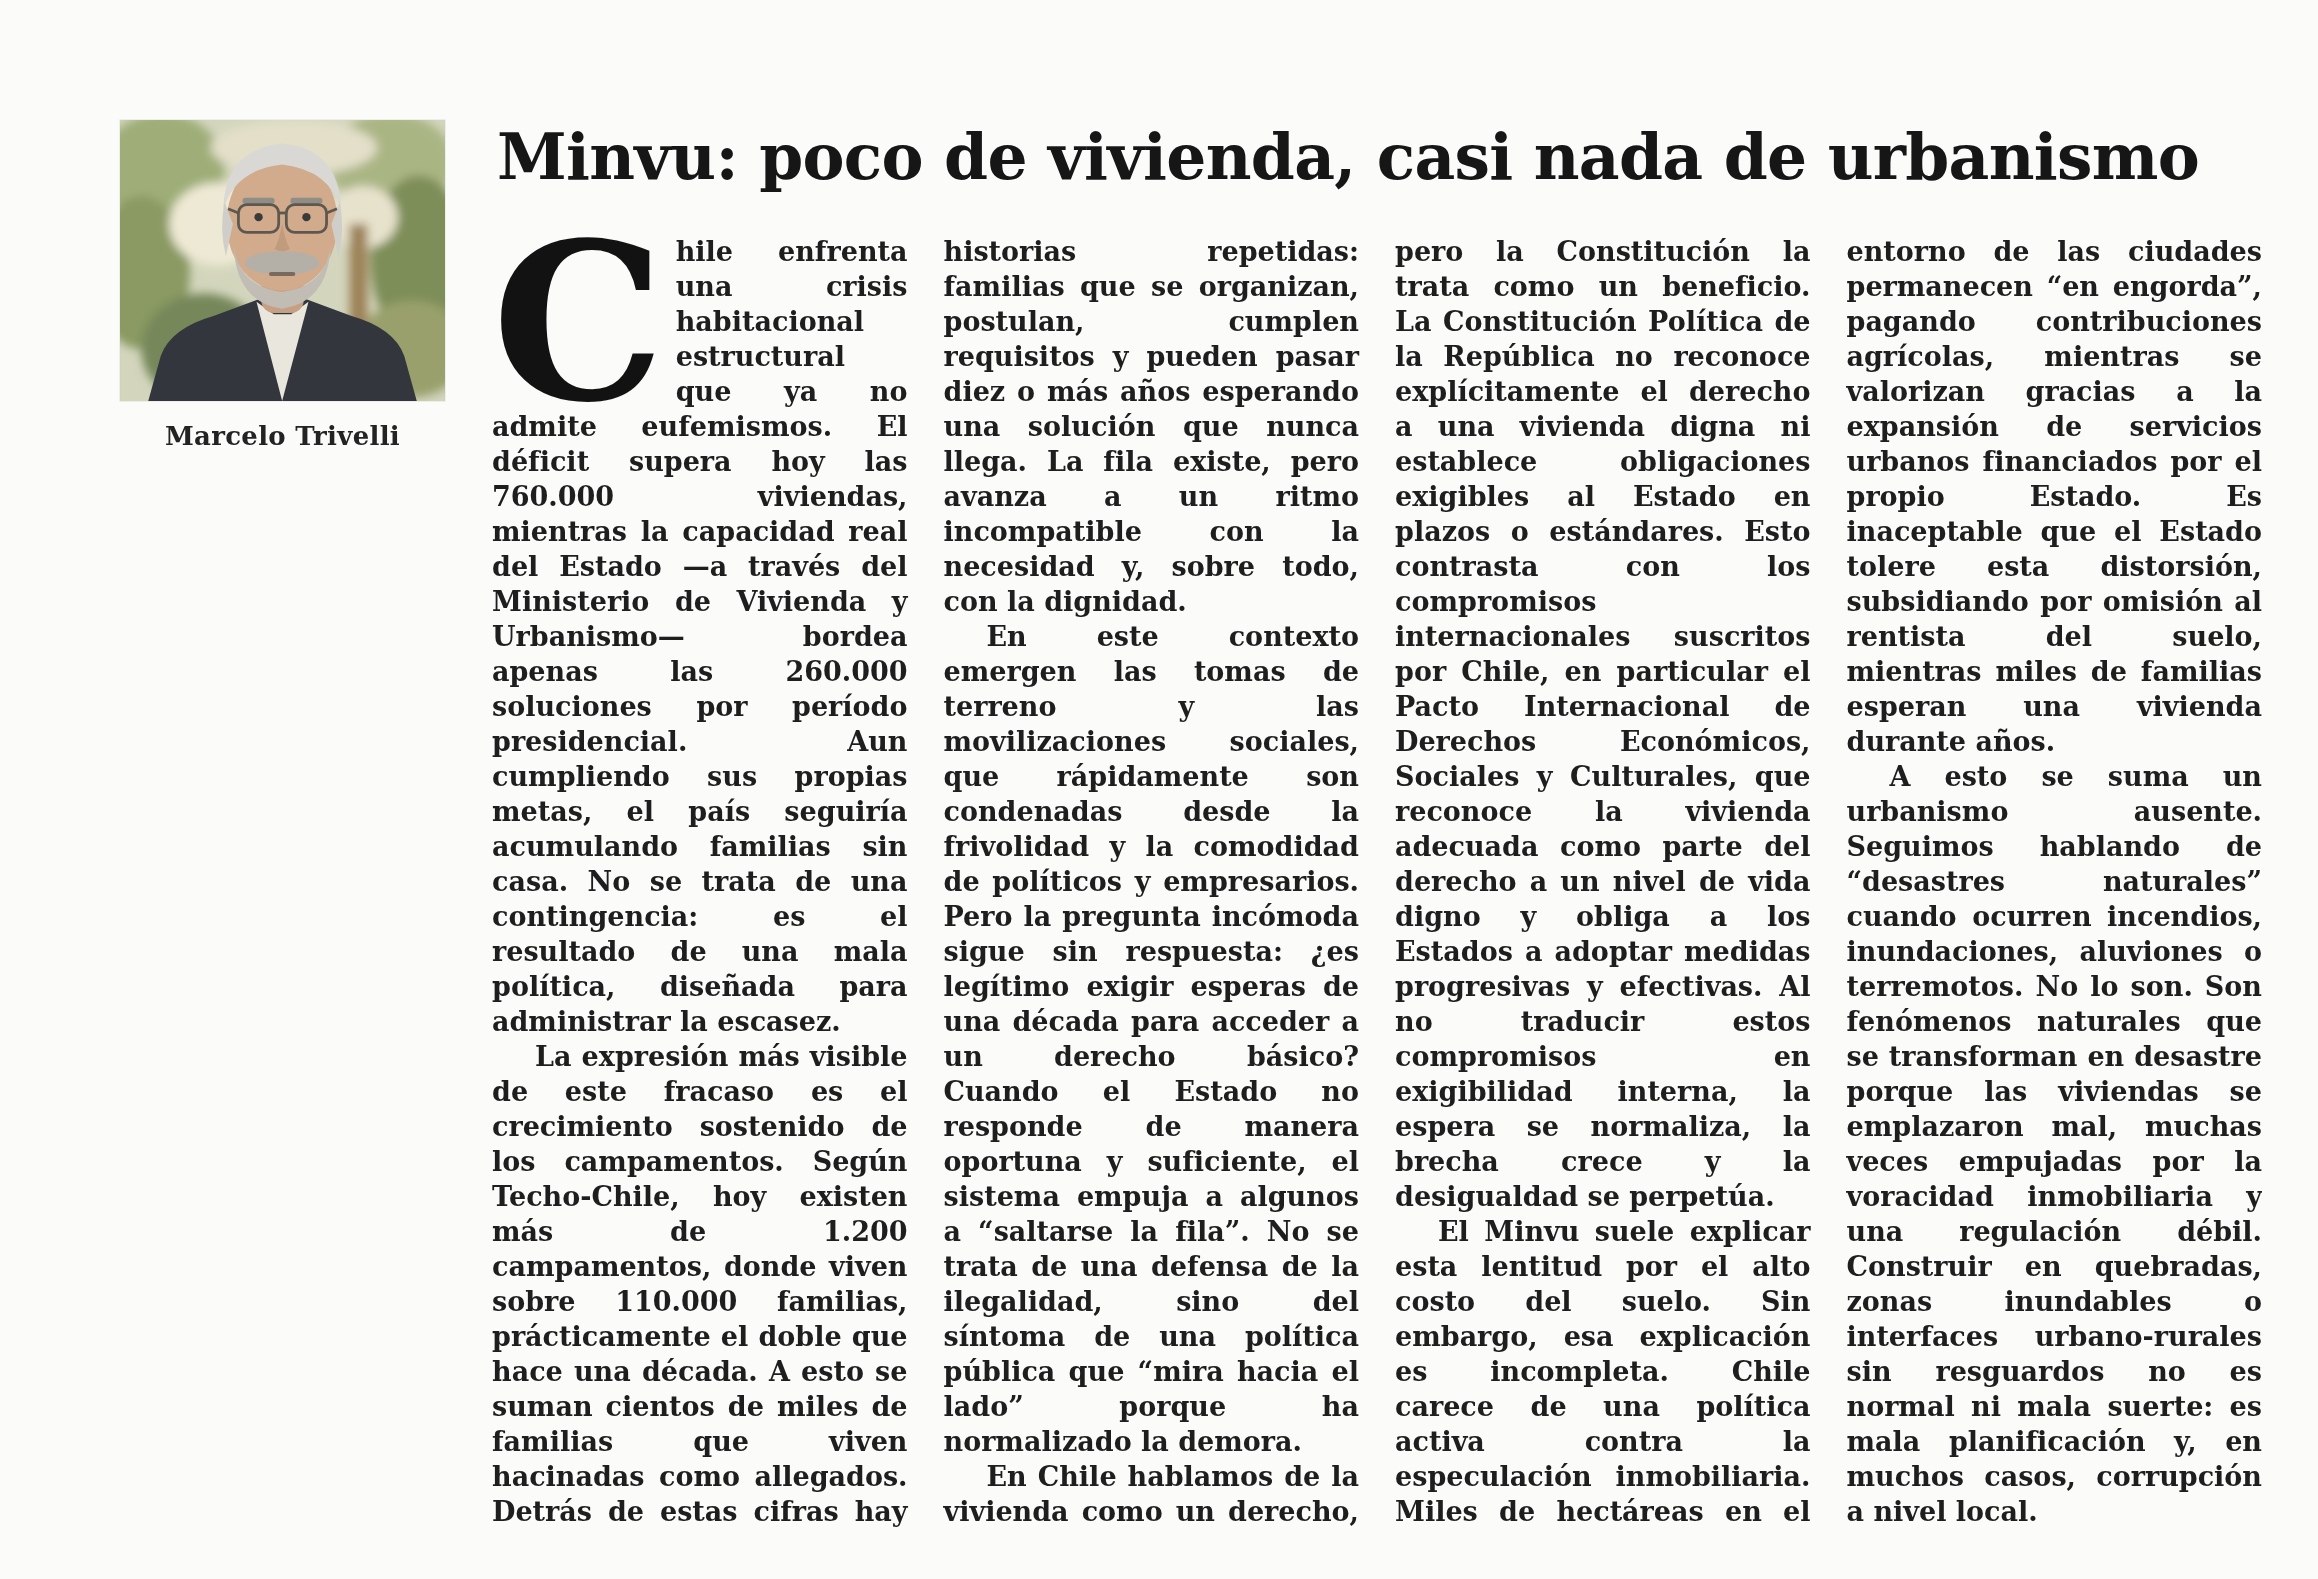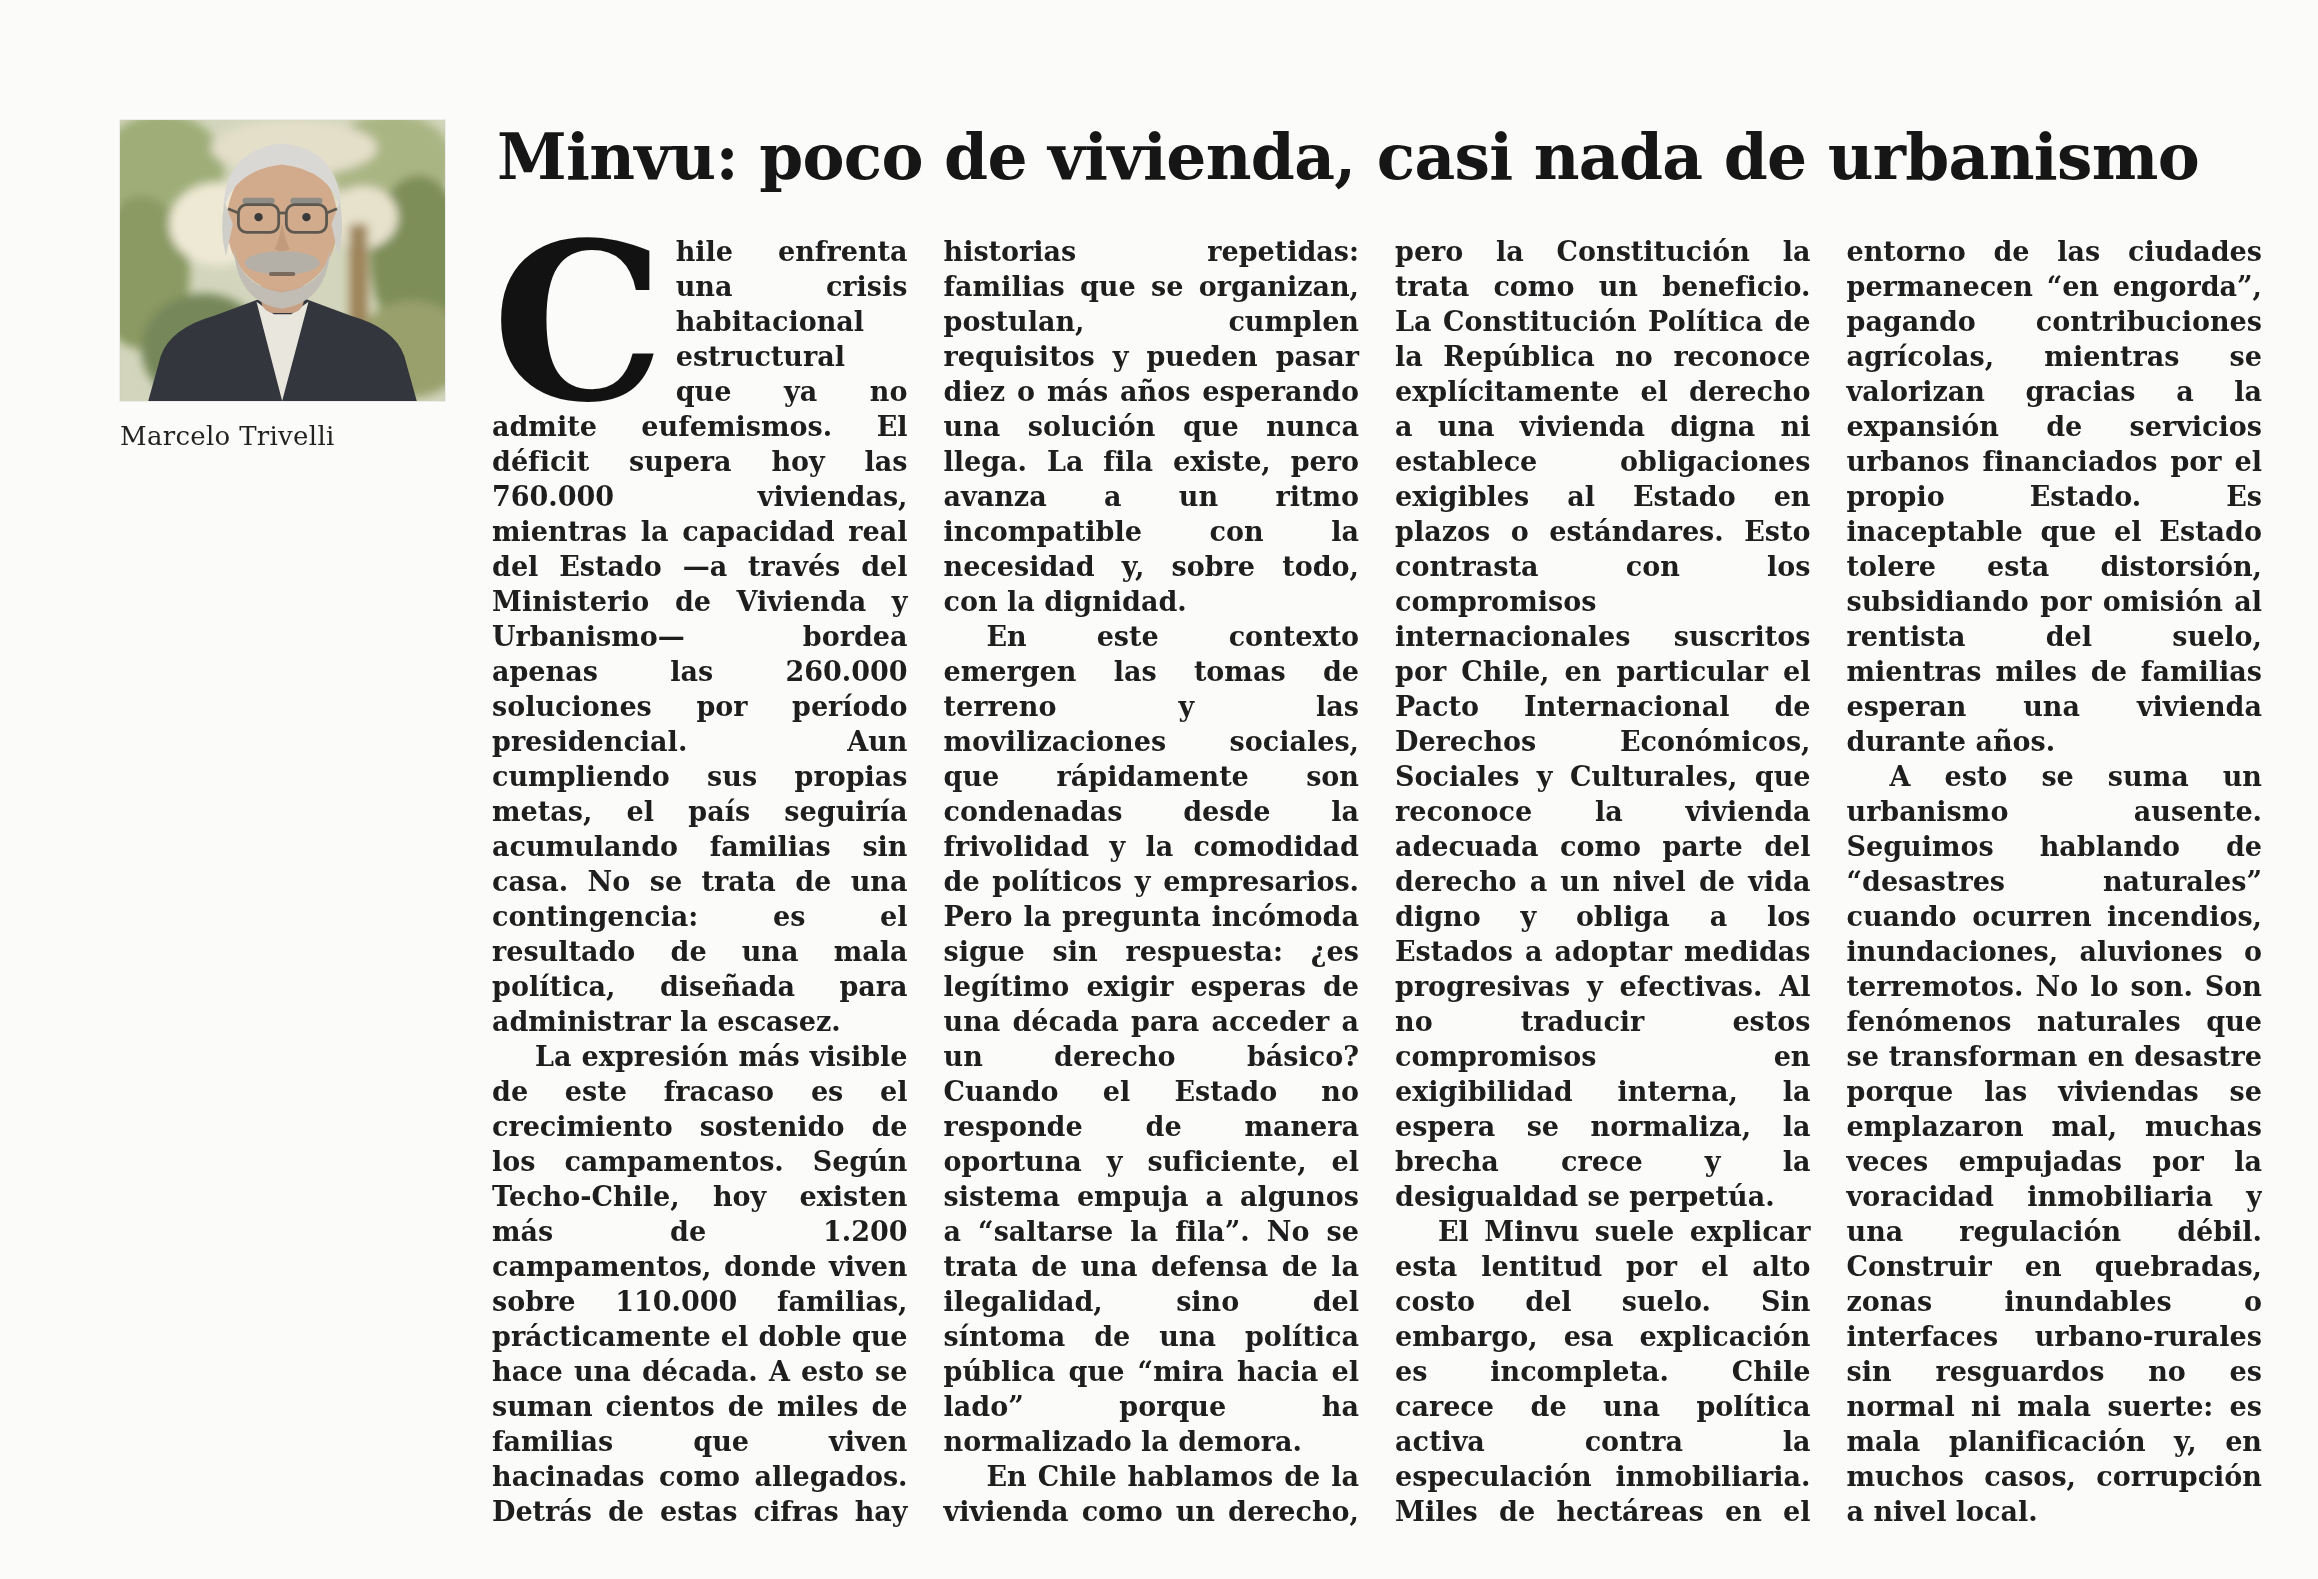--- a/index.html
+++ b/index.html
@@ -21,22 +21,22 @@
 
   
   .author-block{position:absolute;left:120px;top:120px;width:325px;margin:0;}
   .photo{
     width:325px;height:281px;overflow:hidden;
     box-shadow:0 0 0 0.7px rgba(0,0,0,.08);
     background:#cfd3b8;
   }
   .photo svg{display:block;width:100%;height:100%;}
   .author-name{
-    display:block;text-align:left;margin-top:19.5px;
-    font-size:26px;font-weight:400;color:#232323;letter-spacing:0.3px;
+    display:block;text-align:center;margin-top:19.5px;
+    font-size:26px;font-weight:700;color:#232323;letter-spacing:0.3px;
   }
 
   
   .article{
     position:absolute;left:492px;top:234px;width:1770px;height:1301px;
     column-count:4;column-gap:36px;column-fill:auto;overflow:hidden;
     font-size:27px;line-height:35px;font-weight:600;
     text-align:justify;text-justify:inter-word;
     hyphens:auto;-webkit-hyphens:auto;
     color:#1e1e1e;

